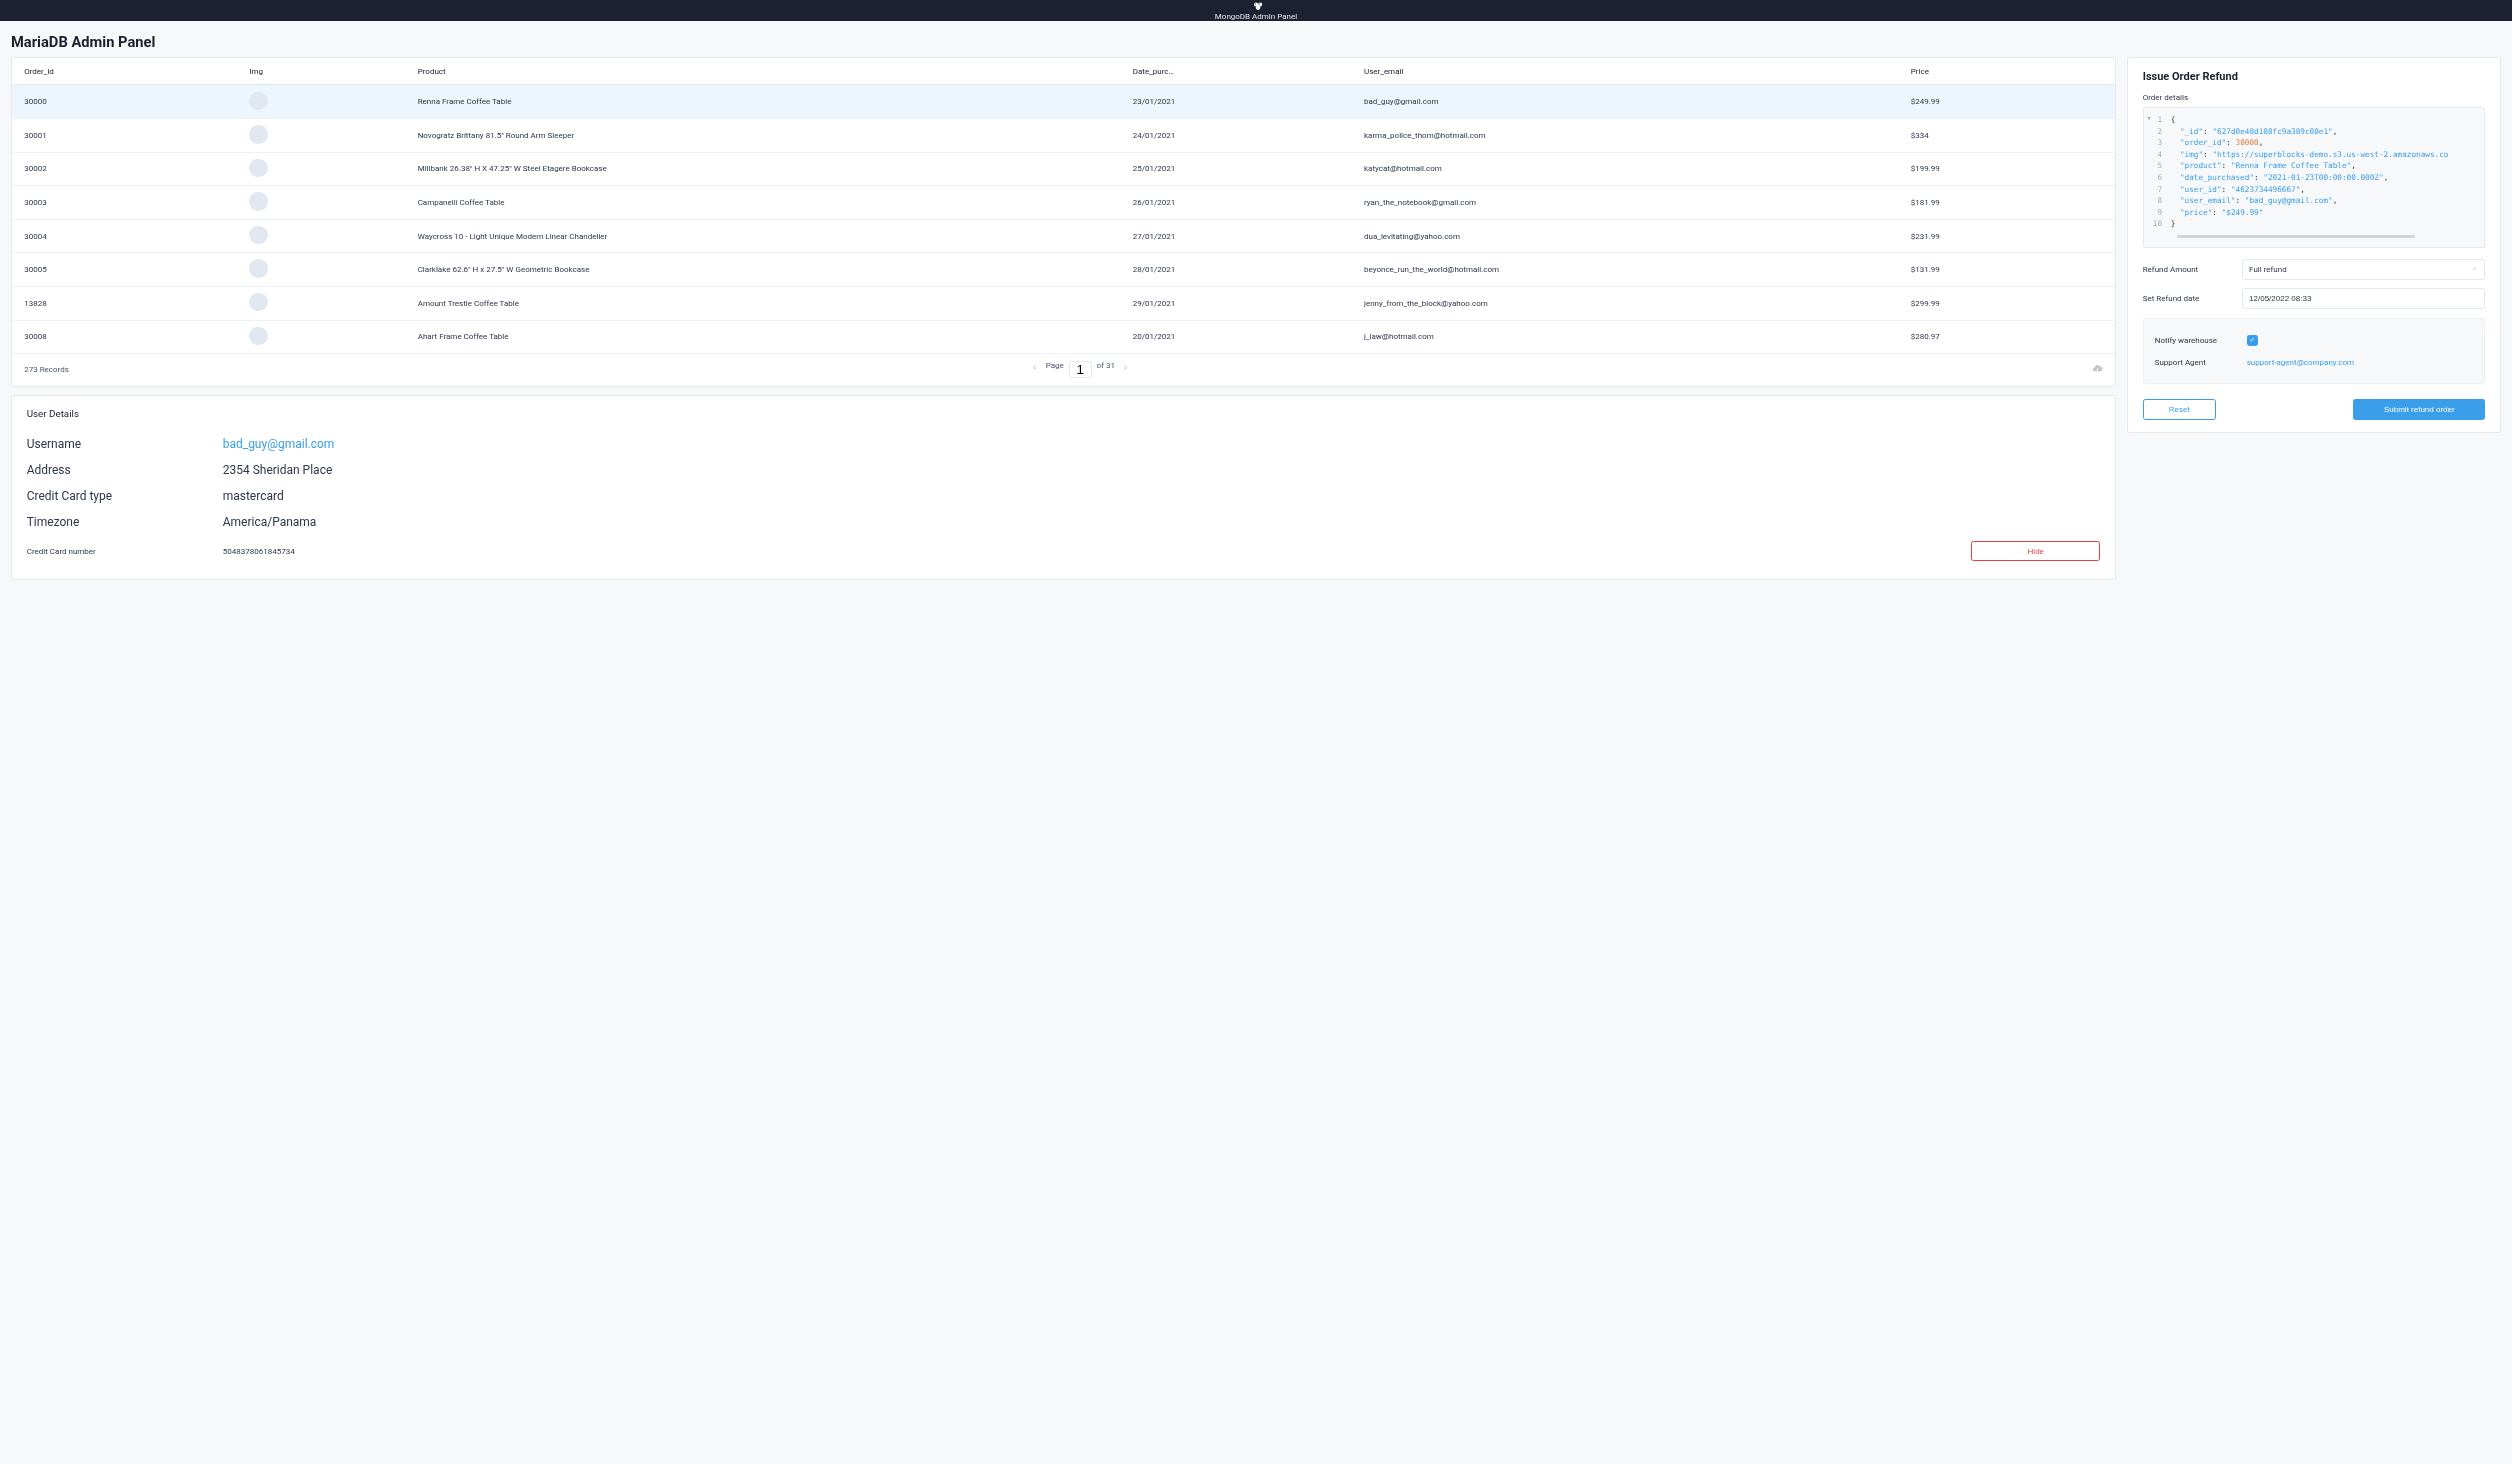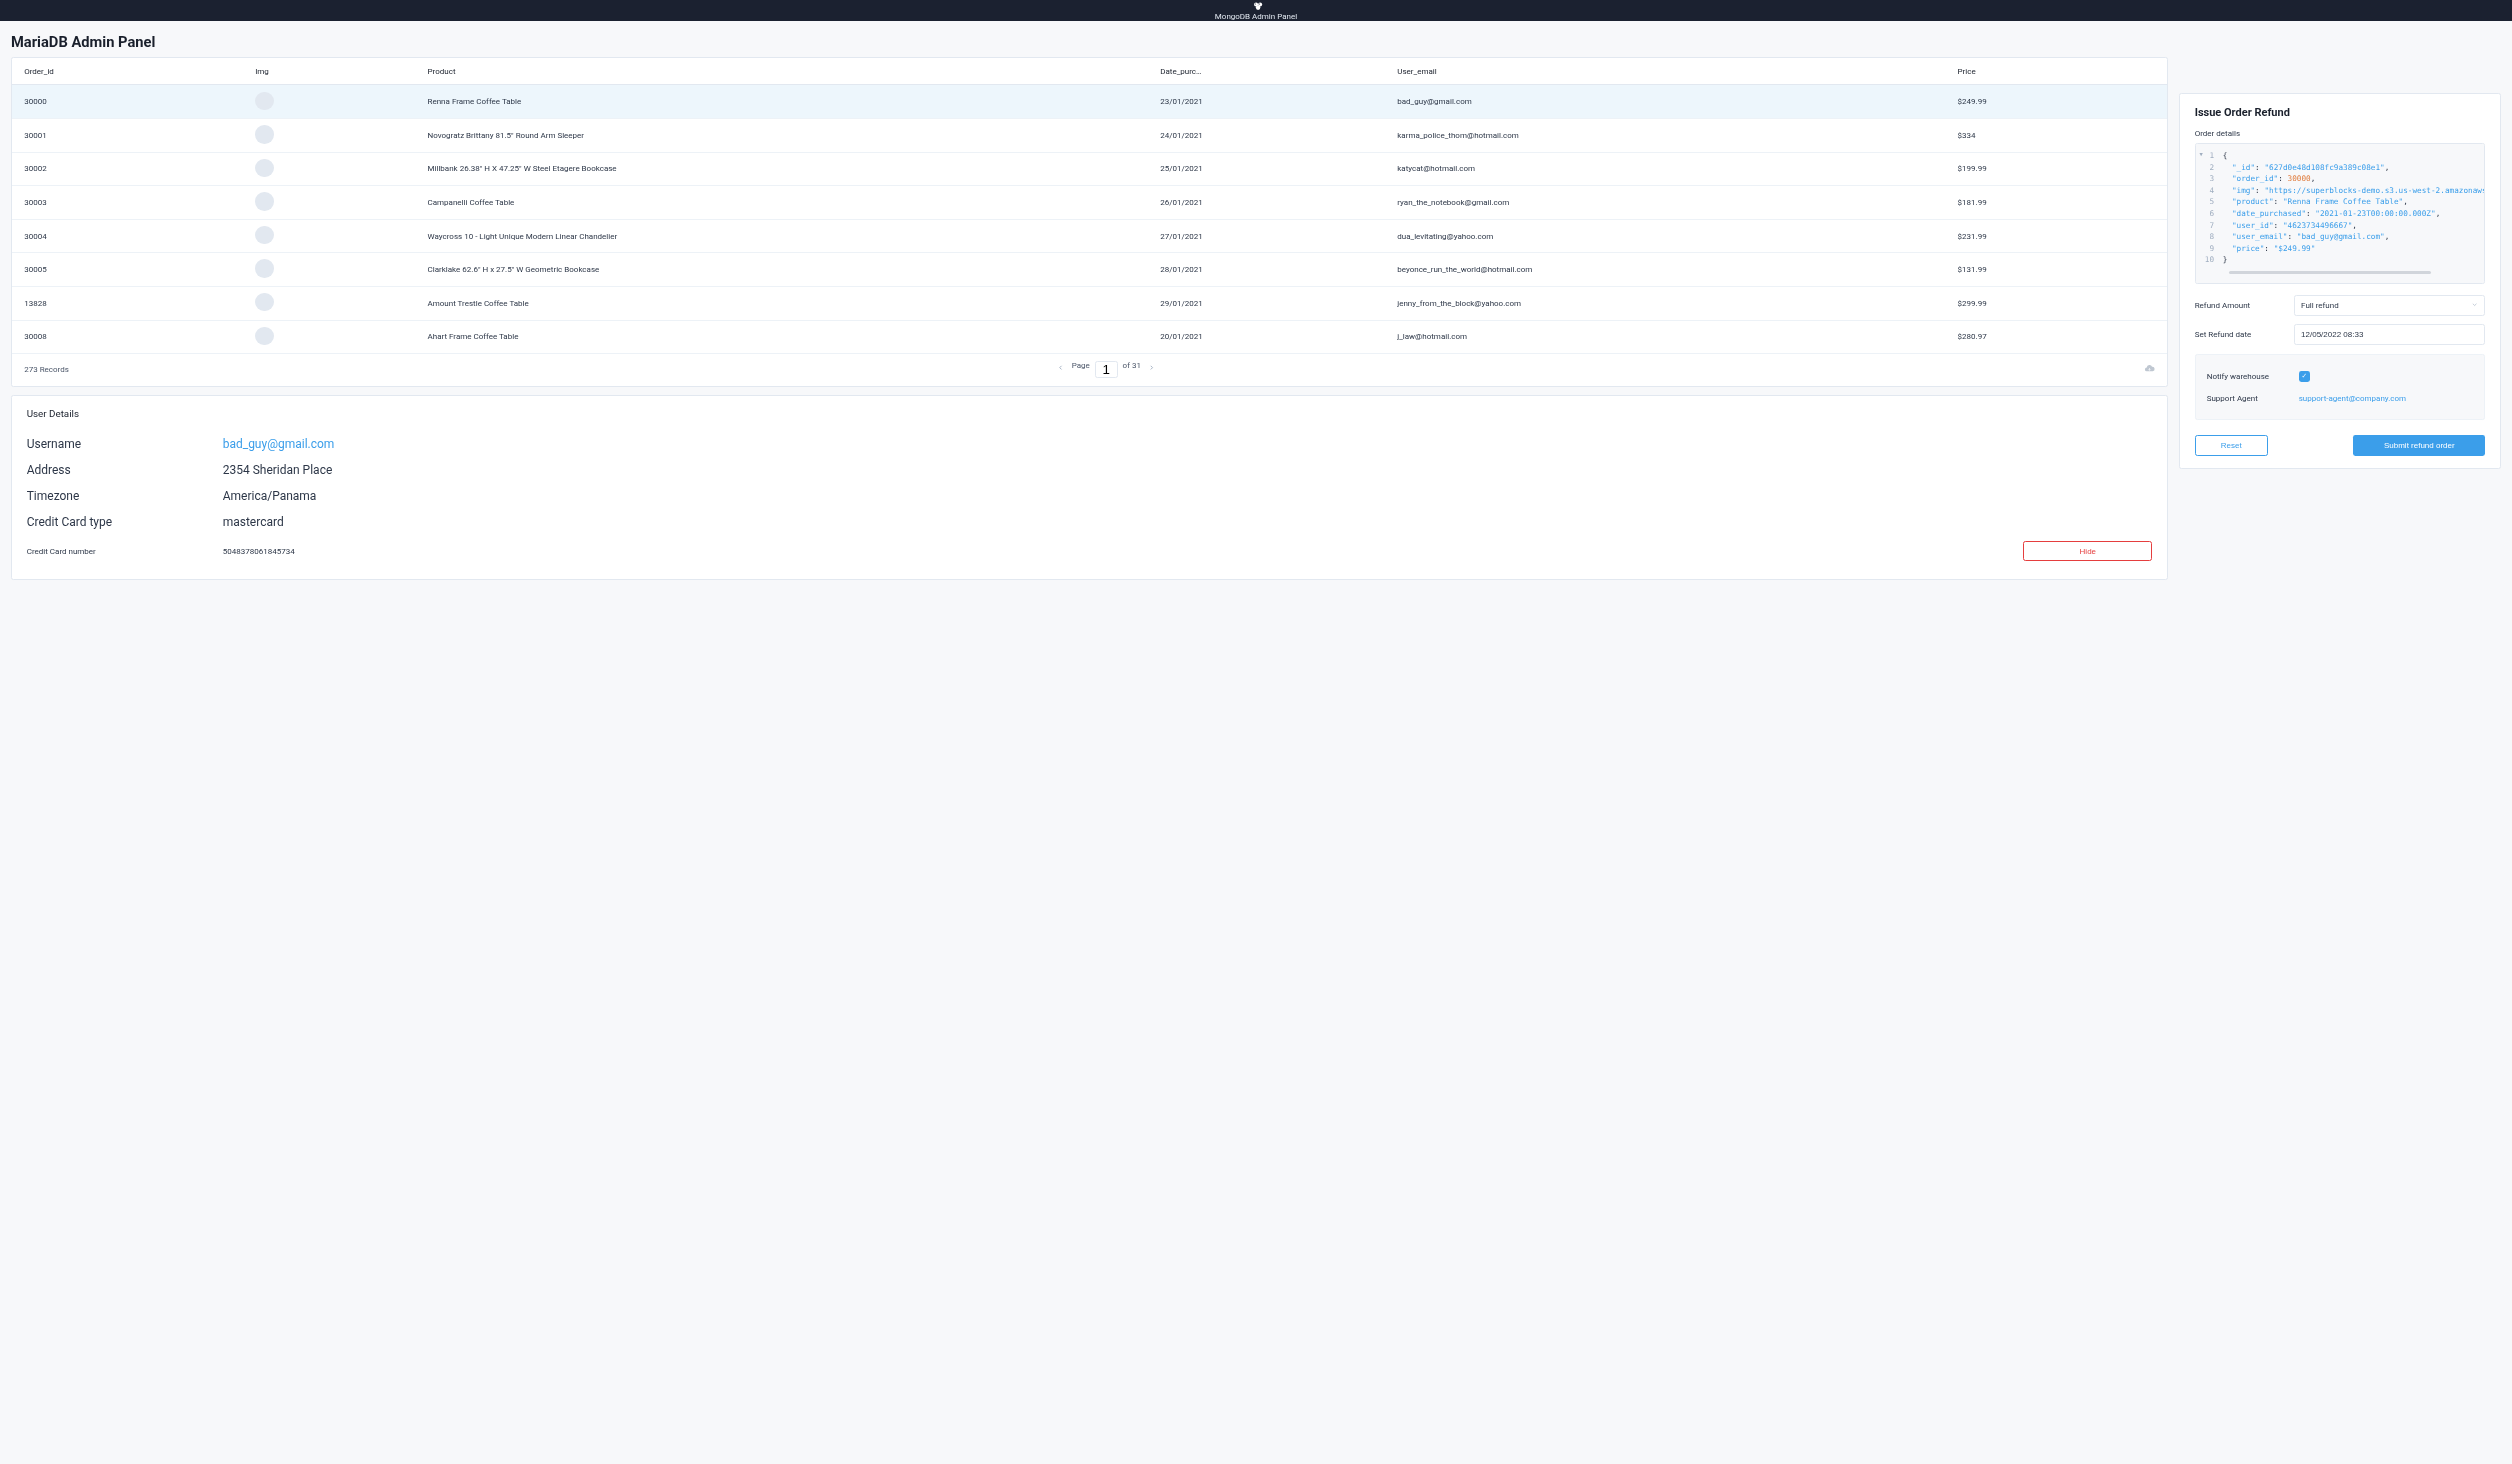--- a/index.html
+++ b/index.html
@@ -3,21 +3,21 @@
 <meta charset="utf-8">
 <style>
 * { box-sizing: border-box; margin: 0; padding: 0; }
 body { font-family: -apple-system, BlinkMacSystemFont, "Segoe UI", Roboto, sans-serif; background: #f7f8fa; color: #1a202c; font-size: 8.6px; }
 .topbar { background: #1b2130; height: 21px; display: flex; align-items: center; color: #fff; flex-direction: column; }
 .topbar-logo { width: 17px; height: 17px; margin-left: 4.9px; display: flex; align-items: center; justify-content: center; }
 .topbar-title { flex: 1; text-align: center; font-size: 8px; color: #e2e8f0; }
 .page-title { font-size: 14.7px; font-weight: 700; padding: 12.2px 11px 6.1px; color: #1a202c; }
 .layout { display: flex; gap: 11px; padding: 0 11px 11px; align-items: flex-start; }
 .left-col { flex: 1; min-width: 0; }
-.right-col { width: 322px; flex-shrink: 0; margin-top: 36px; }
+.right-col { width: 374px; flex-shrink: 0; }
 .card { background: #fff; border: 0.6px solid #e2e8f0; border-radius: 2.4px; }
 .table-card { margin-bottom: 8.6px; }
 table { width: 100%; border-collapse: collapse; }
 th { text-align: left; font-weight: 400; font-size: 8px; padding: 8.6px 6.1px; border-bottom: 0.6px solid #e2e8f0; color: #1a202c; white-space: nowrap; overflow: hidden; text-overflow: ellipsis; }
 th:first-child, td:first-child { padding-left: 12.2px; }
 td { padding: 6.1px 6.1px; border-bottom: 0.6px solid #edf2f7; font-size: 8px; color: #2d3748; vertical-align: middle; }
 tr.selected { background: #edf6fc; }
 .thumb { width: 18.4px; height: 18.4px; border-radius: 50%; background: #e2e8f0; display: inline-block; }
 .pager { display: flex; align-items: center; padding: 7.3px 12.2px; font-size: 8px; color: #4a5568; }
 .pager-left { flex: 0 0 auto; }
@@ -195,26 +195,26 @@
       <h2>User Details</h2>
       <div class="detail-row">
         <div class="detail-label">Username</div>
         <div class="detail-value link">bad_guy@gmail.com</div>
       </div>
       <div class="detail-row">
         <div class="detail-label">Address</div>
         <div class="detail-value">2354 Sheridan Place</div>
       </div>
       <div class="detail-row">
+        <div class="detail-label">Credit Card type</div>
+        <div class="detail-value">mastercard</div>
+      </div>
+      <div class="detail-row">
         <div class="detail-label">Timezone</div>
         <div class="detail-value">America/Panama</div>
-      </div>
-      <div class="detail-row">
-        <div class="detail-label">Credit Card type</div>
-        <div class="detail-value">mastercard</div>
       </div>
       <div class="cc-row">
         <div class="detail-label">Credit Card number</div>
         <div class="detail-value">5048378061845734</div>
         <button class="hide-btn">Hide</button>
       </div>
     </div>
 
   </div>
 

